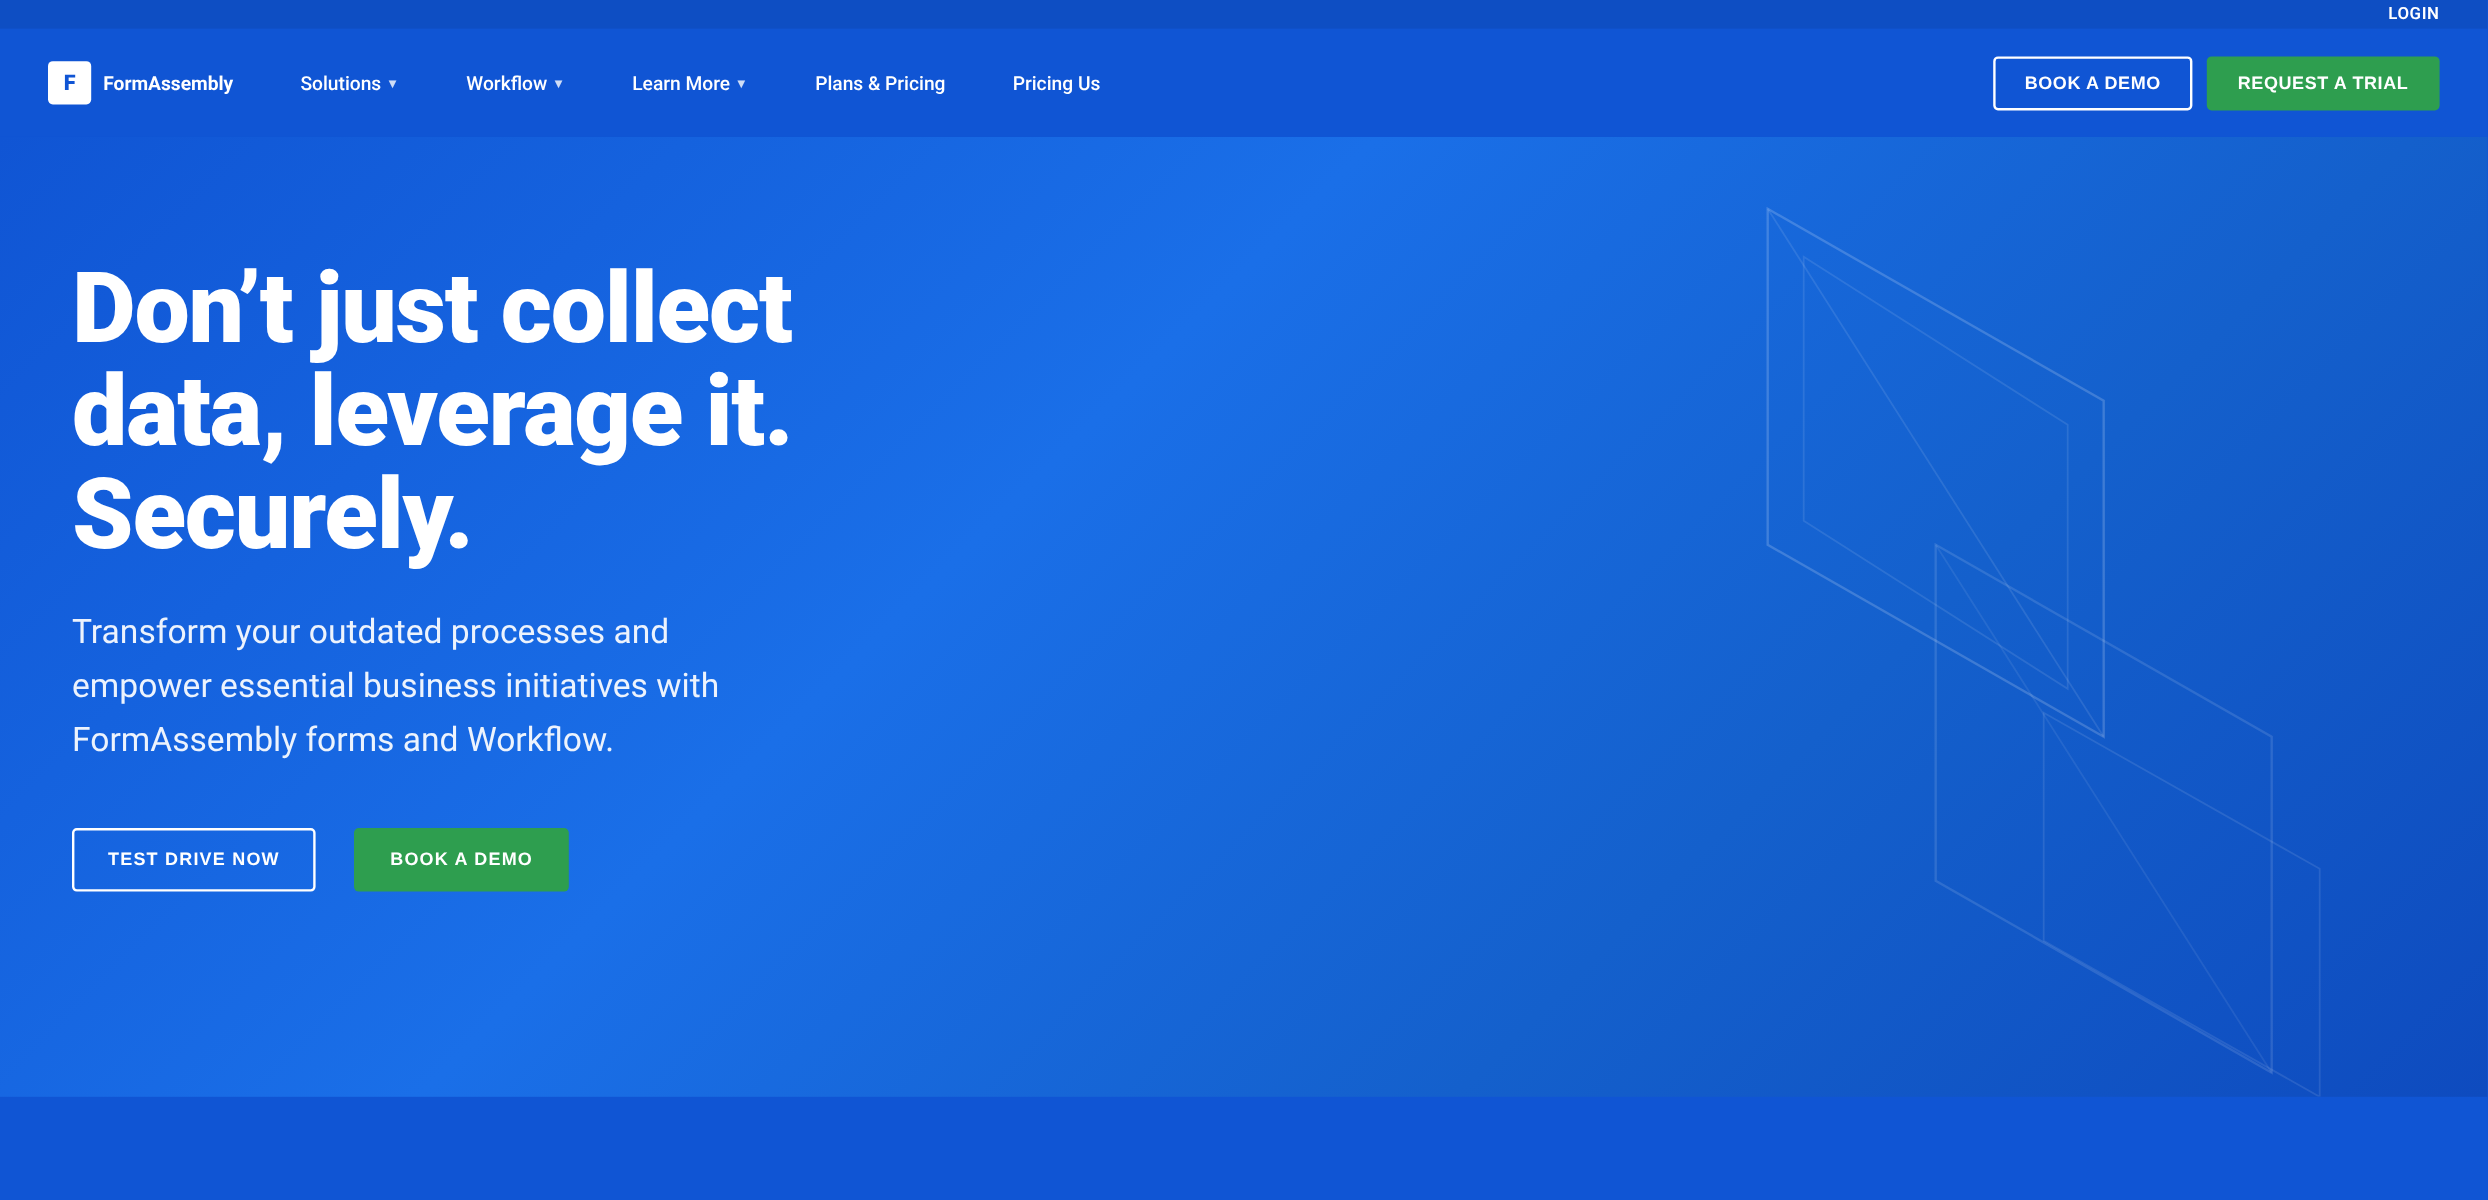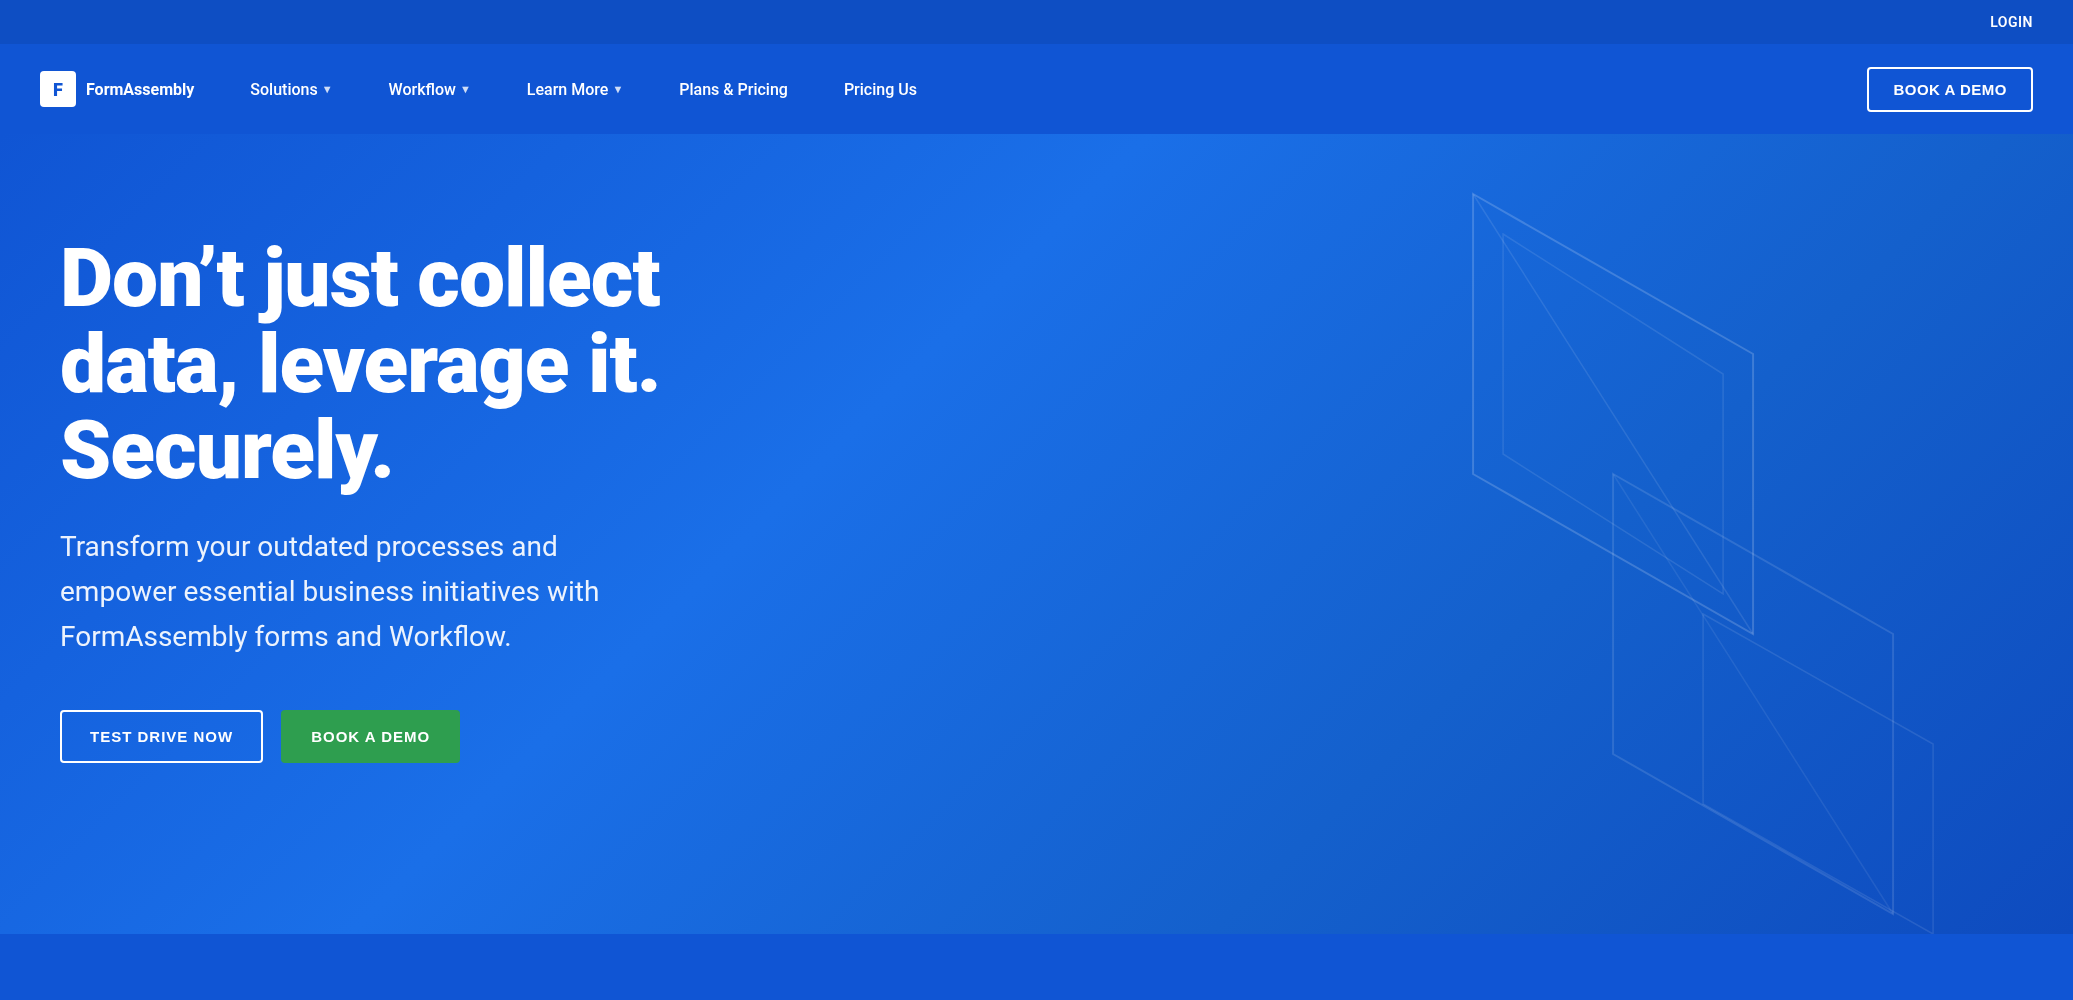--- a/index.html
+++ b/index.html
@@ -12,21 +12,21 @@
       font-family: -apple-system, BlinkMacSystemFont, 'Segoe UI', Roboto, sans-serif;
       background: #1055d4;
       overflow-x: hidden;
       min-height: 100vh;
     }
 
     
     .top-bar {
       display: flex;
       justify-content: flex-end;
-      padding: 14px 40px;
+      padding: 4px 40px;
       background: rgba(0,0,0,0.08);
     }
 
     .login-link {
       color: #fff;
       font-size: 14px;
       font-weight: 600;
       text-decoration: none;
       letter-spacing: 0.5px;
       cursor: pointer;
@@ -163,21 +163,21 @@
       font-size: 28px;
       color: rgba(255,255,255,0.92);
       line-height: 1.6;
       margin-bottom: 50px;
       max-width: 620px;
       font-weight: 400;
     }
 
     .hero-buttons {
       display: flex;
-      gap: 18px;
+      gap: 32px;
       align-items: center;
     }
 
     .btn-test-drive {
       color: #fff;
       border: 2px solid #fff;
       background: transparent;
       padding: 16px 28px;
       font-size: 15px;
       font-weight: 800;
@@ -245,20 +245,21 @@
     <div class="nav-item">
       <span>Plans &amp; Pricing</span>
     </div>
     <div class="nav-item">
       <span>Pricing Us</span>
     </div>
   </div>
 
   <div class="nav-buttons">
     <button class="btn-book-demo">BOOK A DEMO</button>
+    <button class="btn-request-trial">REQUEST A TRIAL</button>
   </div>
 </nav>
 
 <section class="hero">
   <div class="hero-content">
     <h1 class="hero-title">Don’t just collect data, leverage it. Securely.</h1>
     <p class="hero-subtitle">Transform your outdated processes and empower essential business initiatives with FormAssembly forms and Workflow.</p>
     <div class="hero-buttons">
       <button class="btn-test-drive">TEST DRIVE NOW</button>
       <button class="btn-book-demo-hero">BOOK A DEMO</button>

